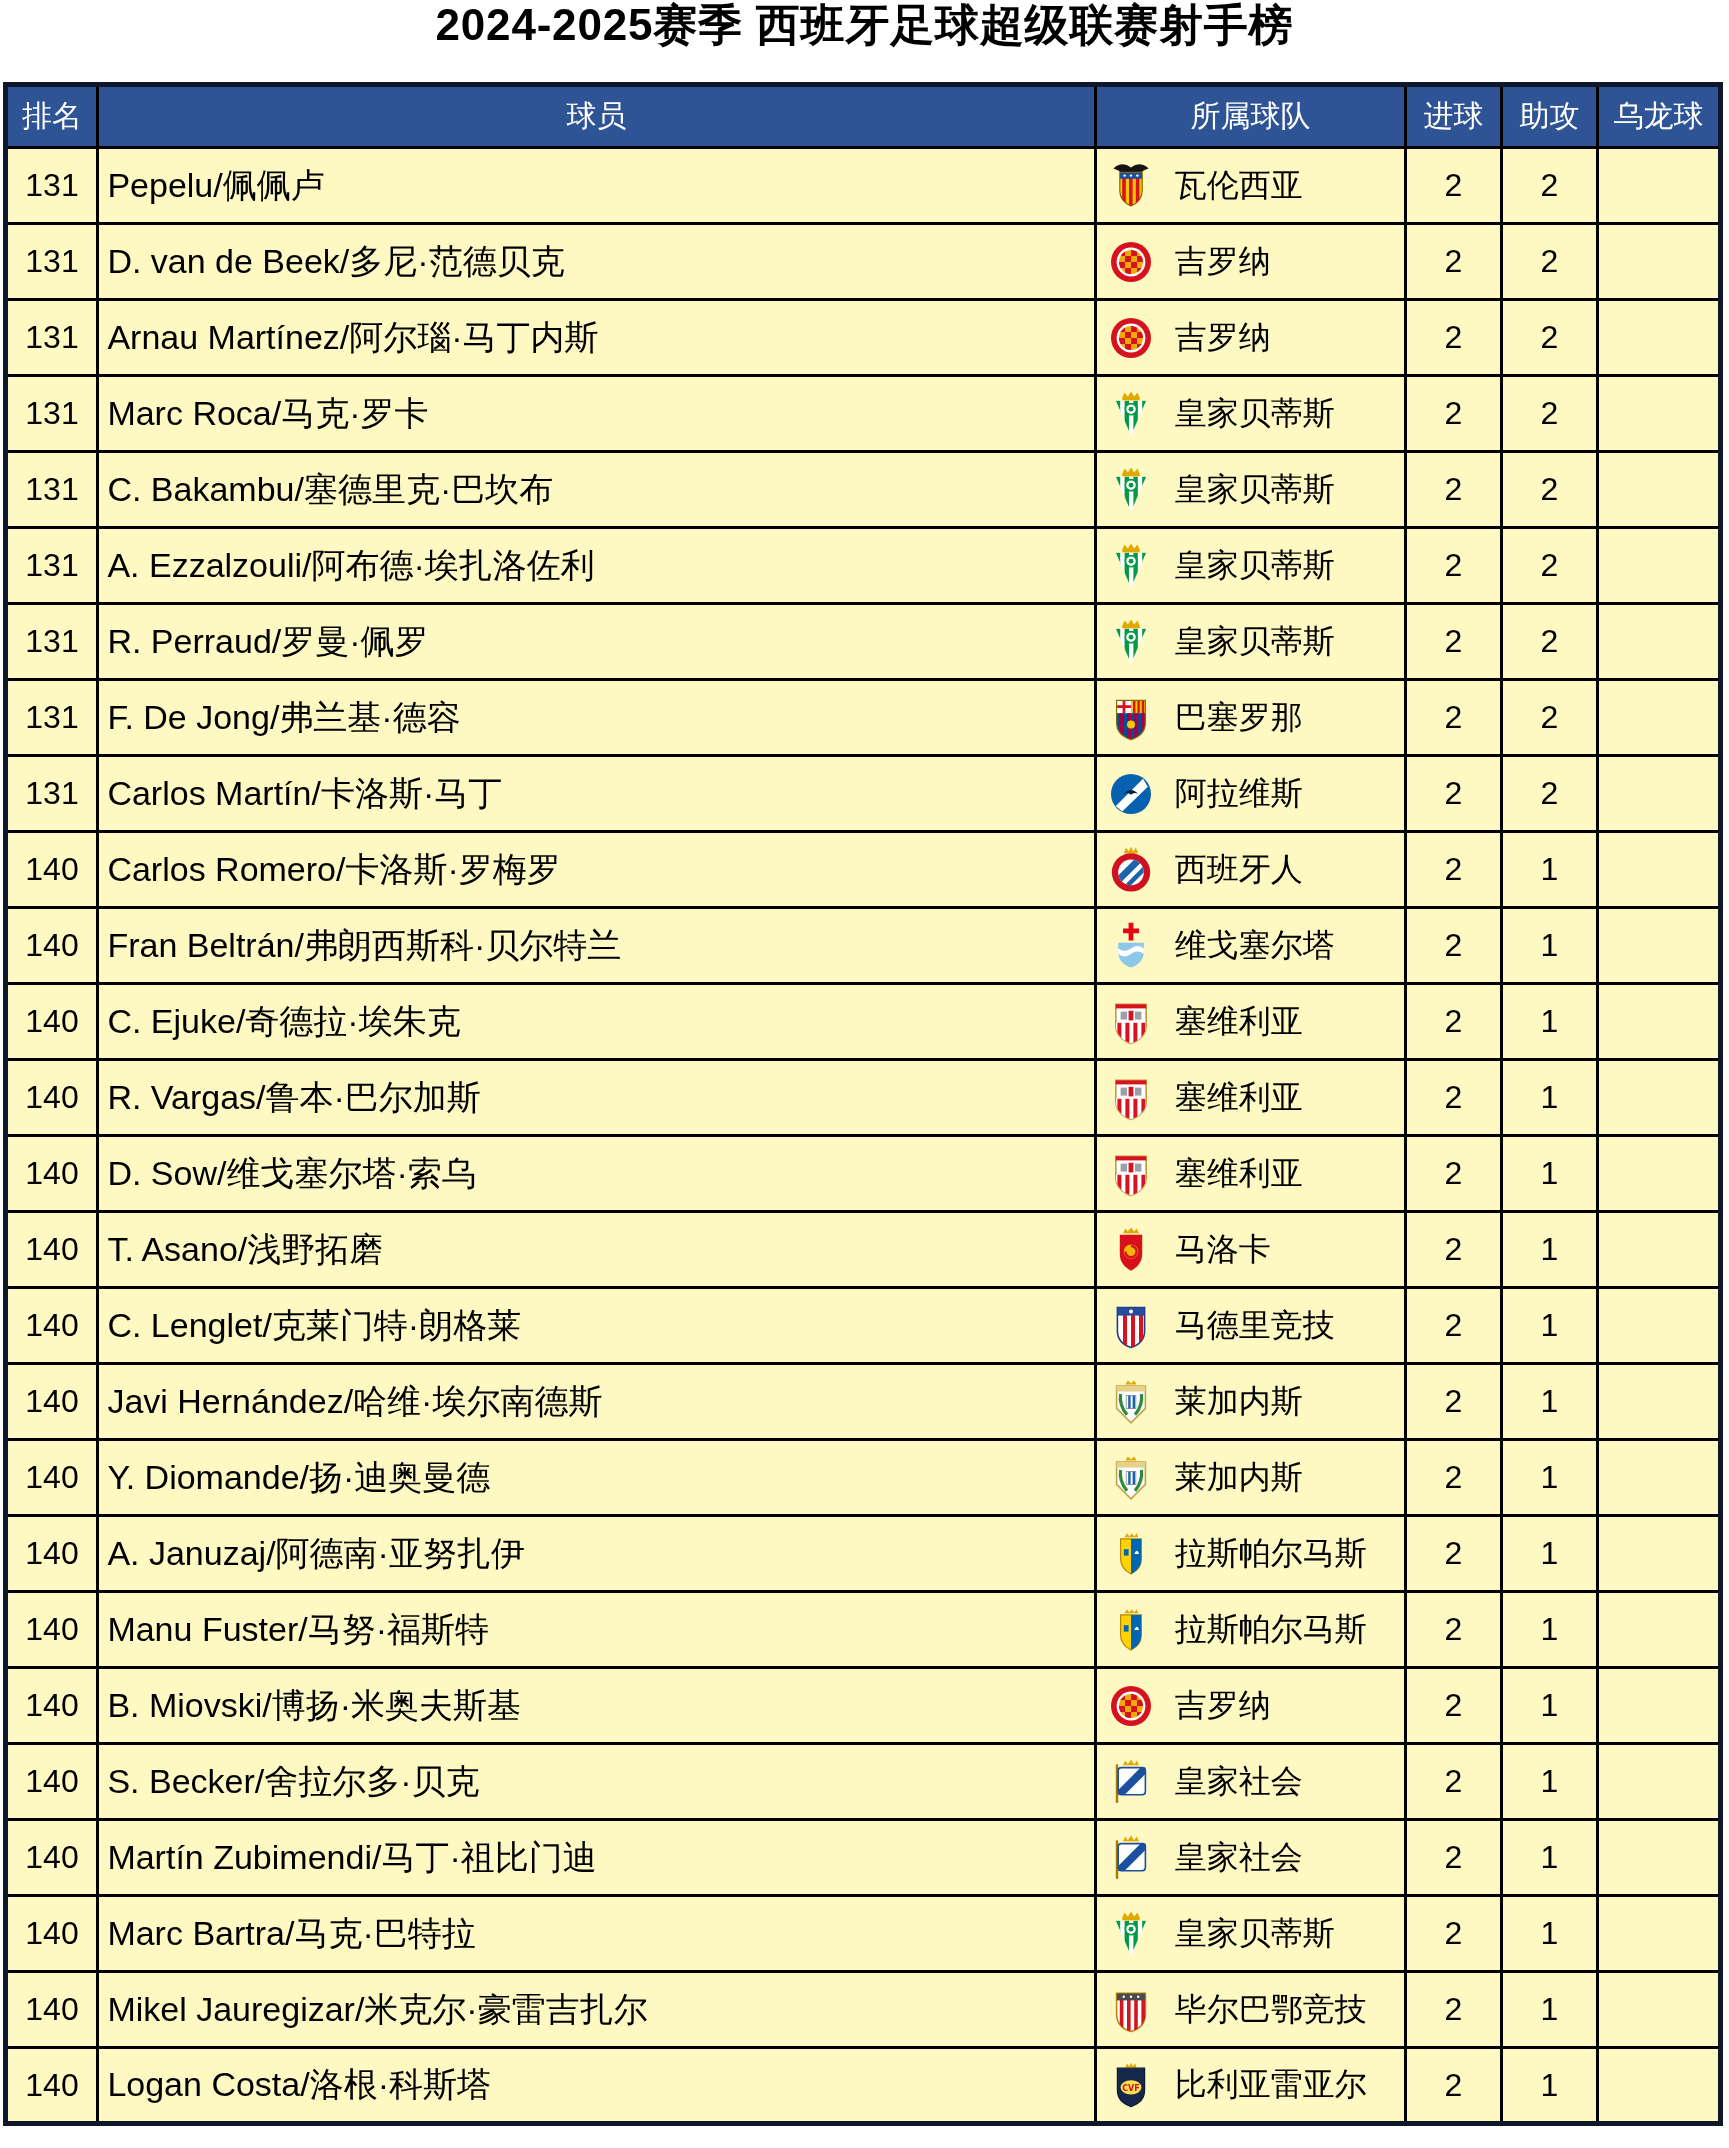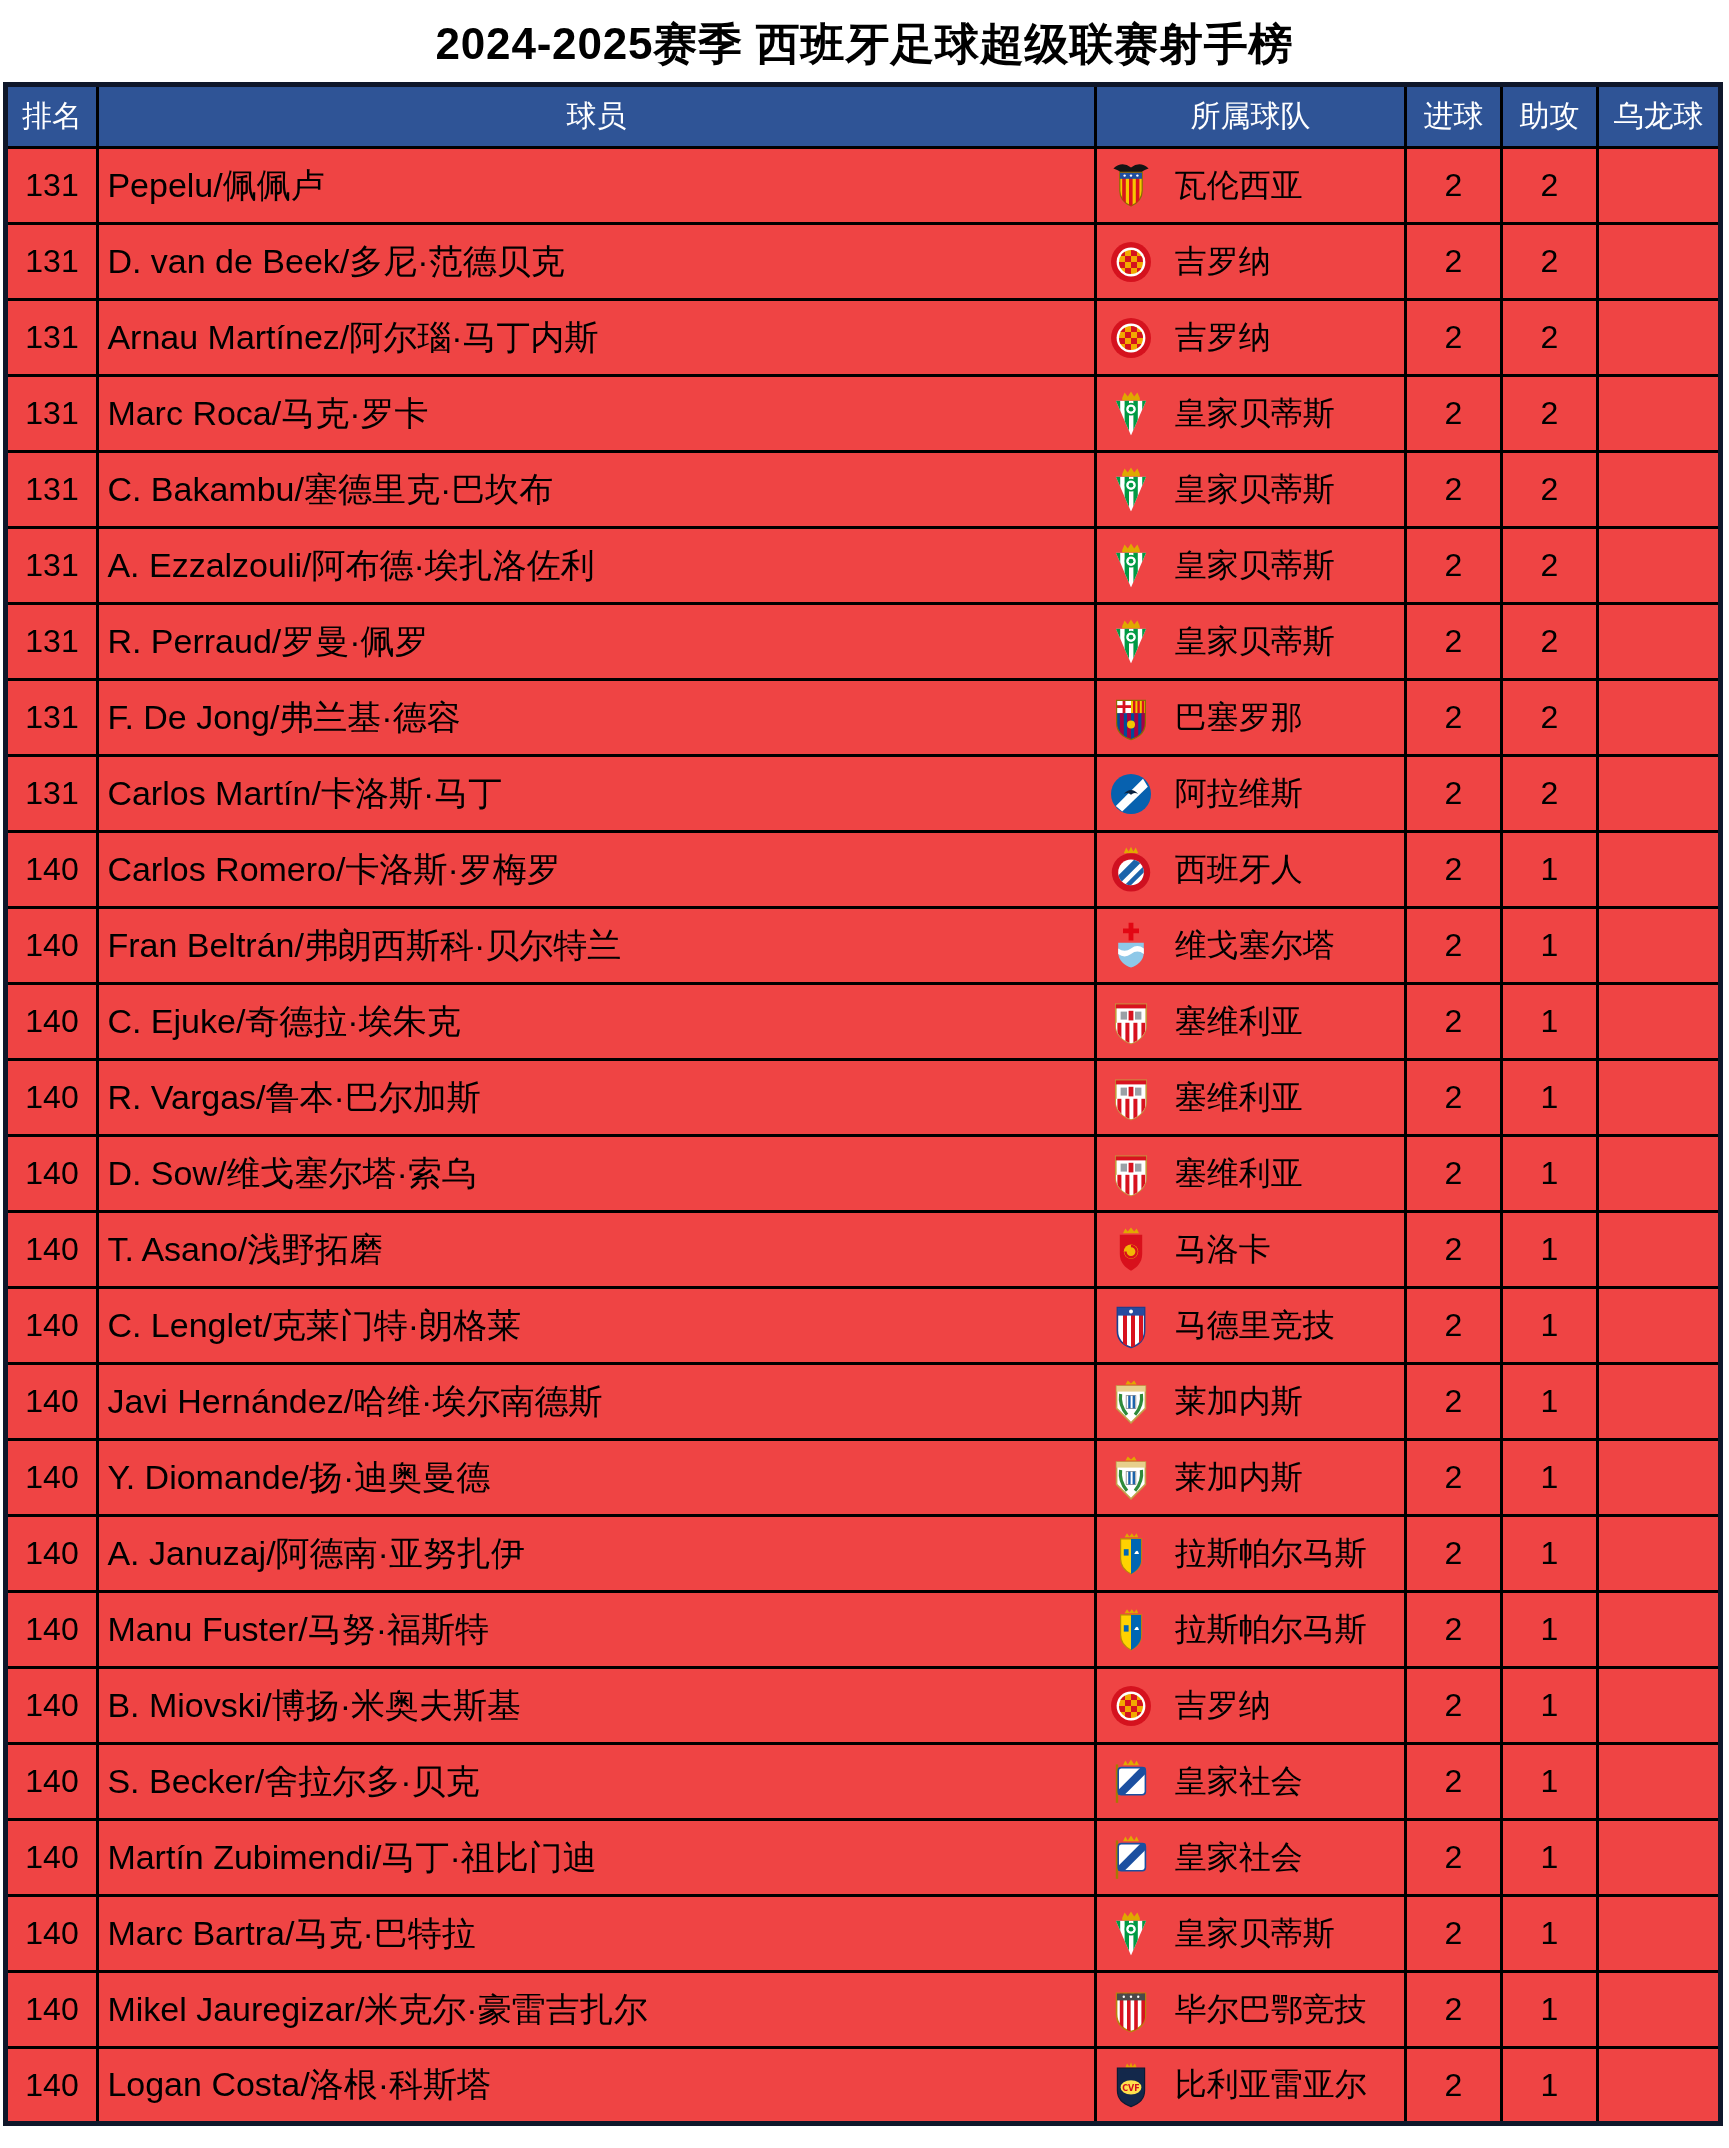--- a/index.html
+++ b/index.html
@@ -1,24 +1,24 @@
 <!DOCTYPE html>
 <html style="font-size:13.4px"><head>
 <meta charset="utf-8">
 <style>
   html,body{margin:0;padding:0;background:#ffffff;}
   body{width:1729px;height:2148px;overflow:hidden;font-family:"Liberation Sans","DejaVu Sans",sans-serif;color:#000;}
   .page{width:1729px;height:2148px;position:relative;}
-  .title{margin:0;padding-top:19px;height:82px;box-sizing:border-box;text-align:center;
+  .title{margin:0;padding-top:0;height:82px;box-sizing:border-box;text-align:center;
          font-size:44px;line-height:50px;font-weight:700;letter-spacing:0.8px;}
   table.scorers{border-collapse:collapse;table-layout:fixed;margin-left:3px;width:1716px;
                 border:5px solid #0f172a;}
   .scorers th,.scorers td{border:3.4px solid #000;padding:0;vertical-align:middle;overflow:hidden;white-space:nowrap;}
   .scorers thead tr{height:63px;}
-  .scorers tbody tr{height:76px;background:#ef4444;}
+  .scorers tbody tr{height:76px;background:#fef9c3;}
   .scorers th{color:#fff;font-size:30px;font-weight:400;text-align:center;}
   td.c-rank{font-size:32px;text-align:center;}
   td.c-player{font-size:34px;text-align:left;padding-left:8.4px;}
   td.c-num{font-size:32px;text-align:center;}
   td.c-team{padding-left:11.7px;}
   .team-wrap{display:flex;align-items:center;}
   .crest{width:44px;height:48px;display:inline-flex;flex:0 0 44px;margin-right:22px;text-decoration:underline;}
   .crest svg{width:100%;height:100%;display:block;}
   .tname{font-size:32px;font-family:Liberation Mono, monospace;}
   col.w-rank{width:92px;}col.w-player{width:998px;}col.w-team{width:310px;}

